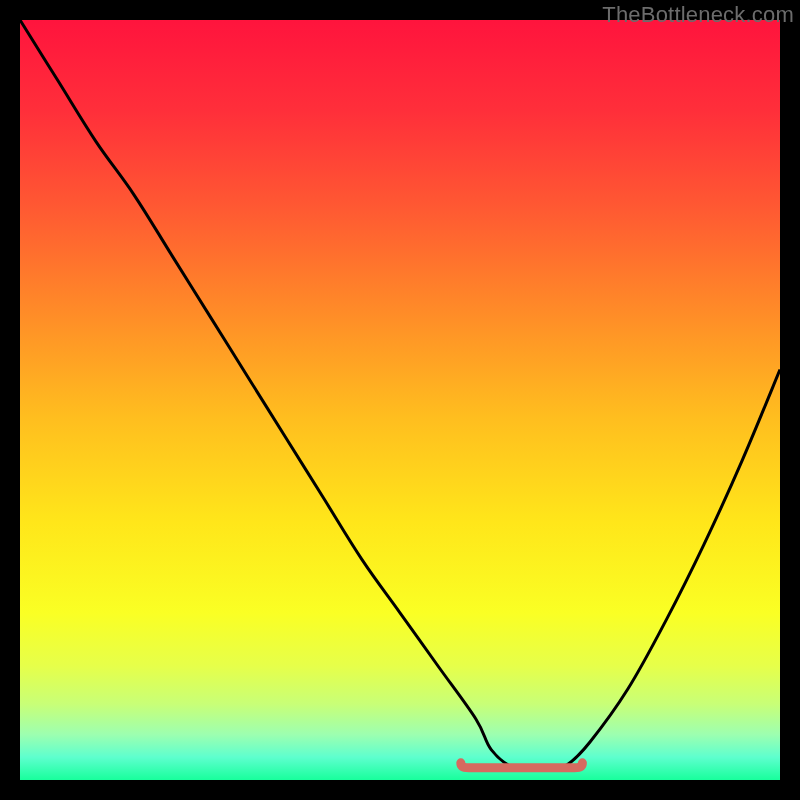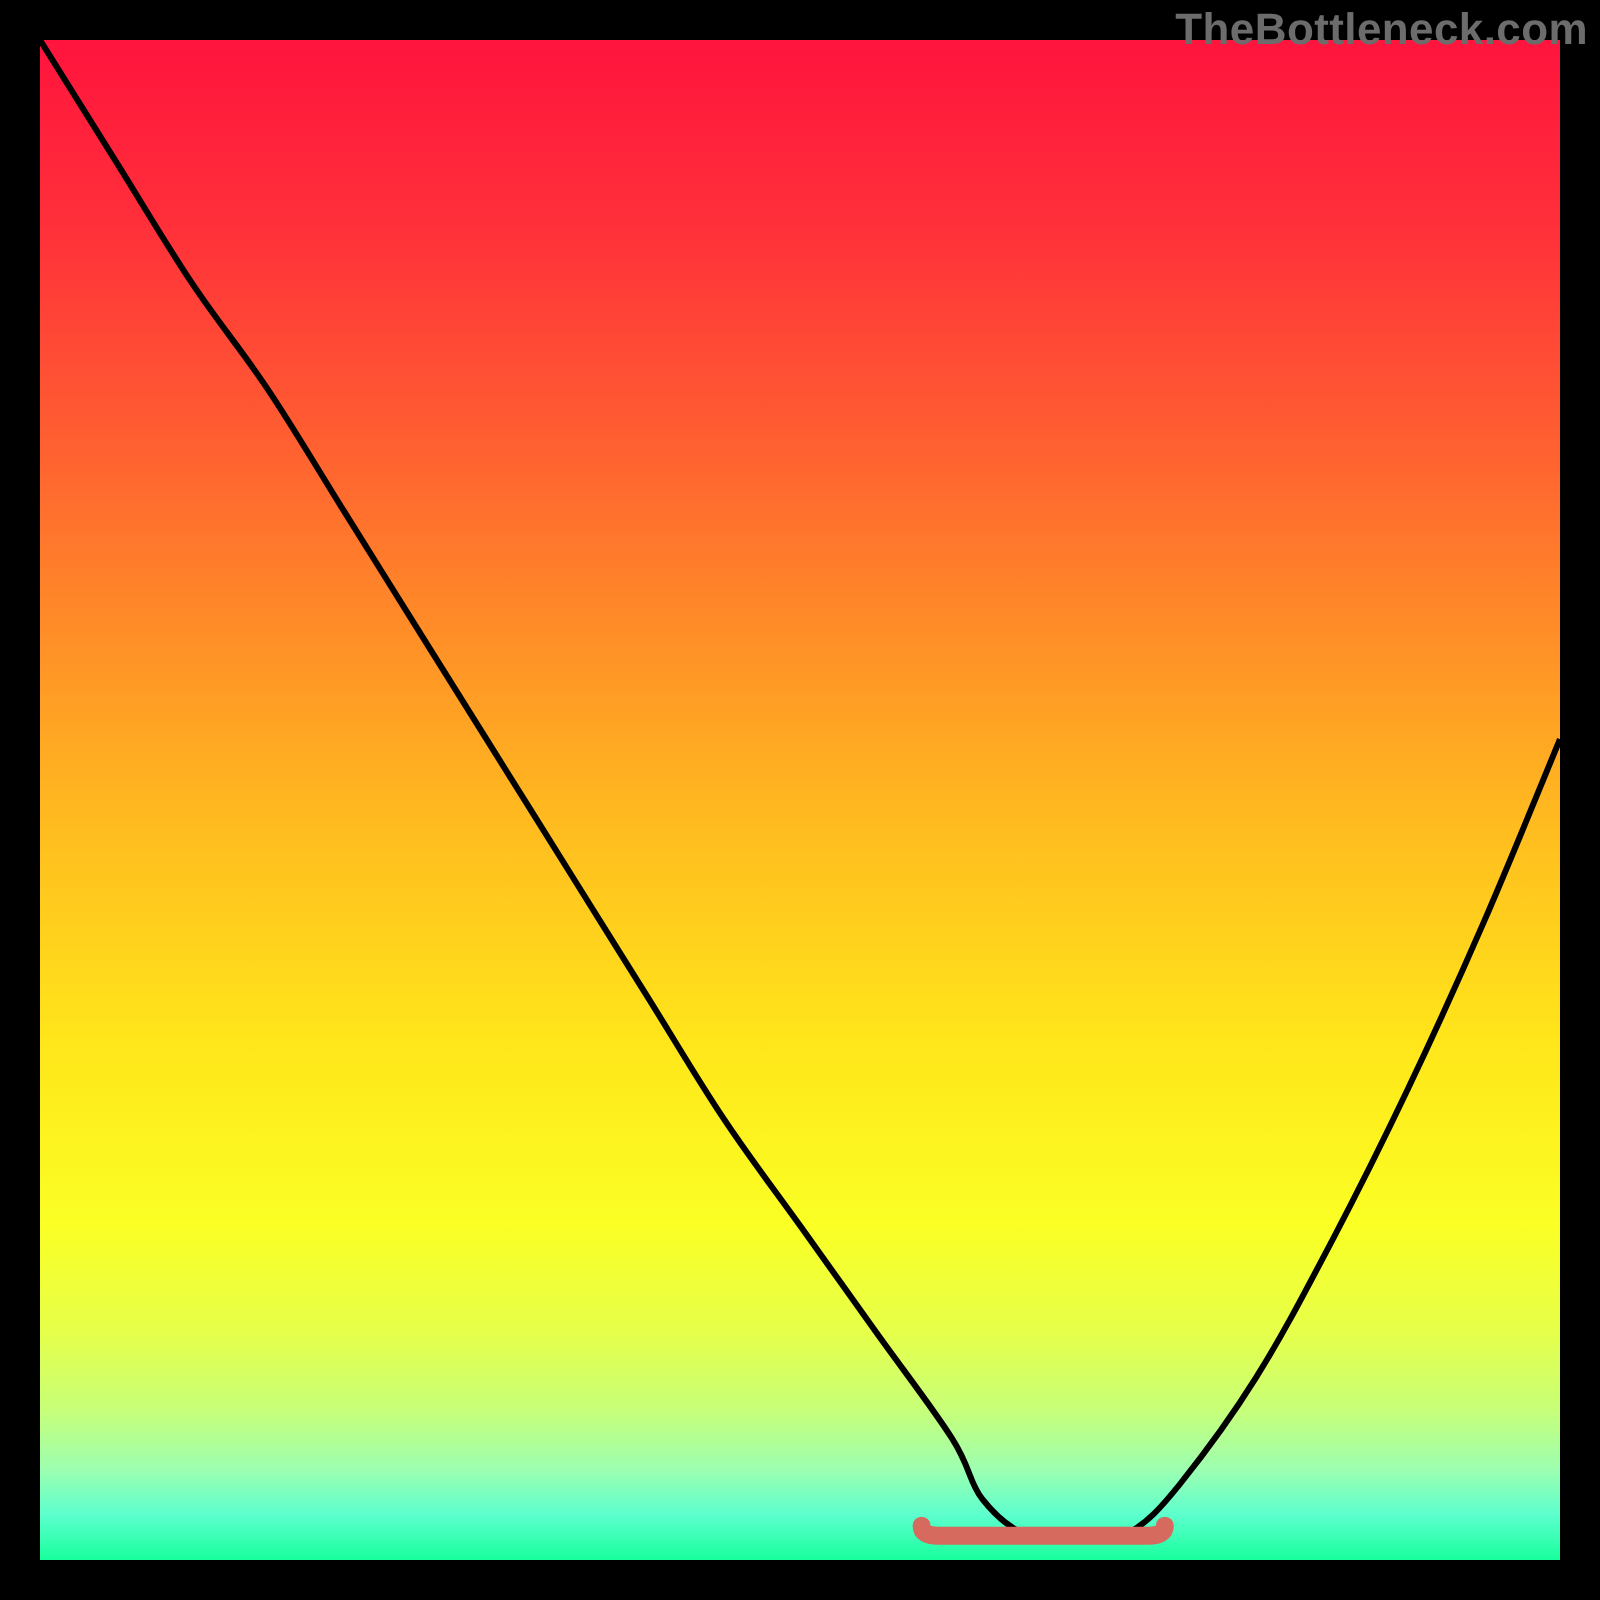--- a/index.html
+++ b/index.html
@@ -25,21 +25,21 @@
     width: 760px;
     height: 760px;
   }
   .watermark {
     position: absolute;
     top: 2px;
     right: 6px;
     font-family: Arial, Helvetica, sans-serif;
     font-size: 22px;
     color: #6c6c6c;
-    font-weight: 700;
+    font-weight: 400;
     letter-spacing: 0.2px;
   }
   svg {
     display: block;
   }
 </style>
 </head>
 <body>
 
 <div class="frame">

